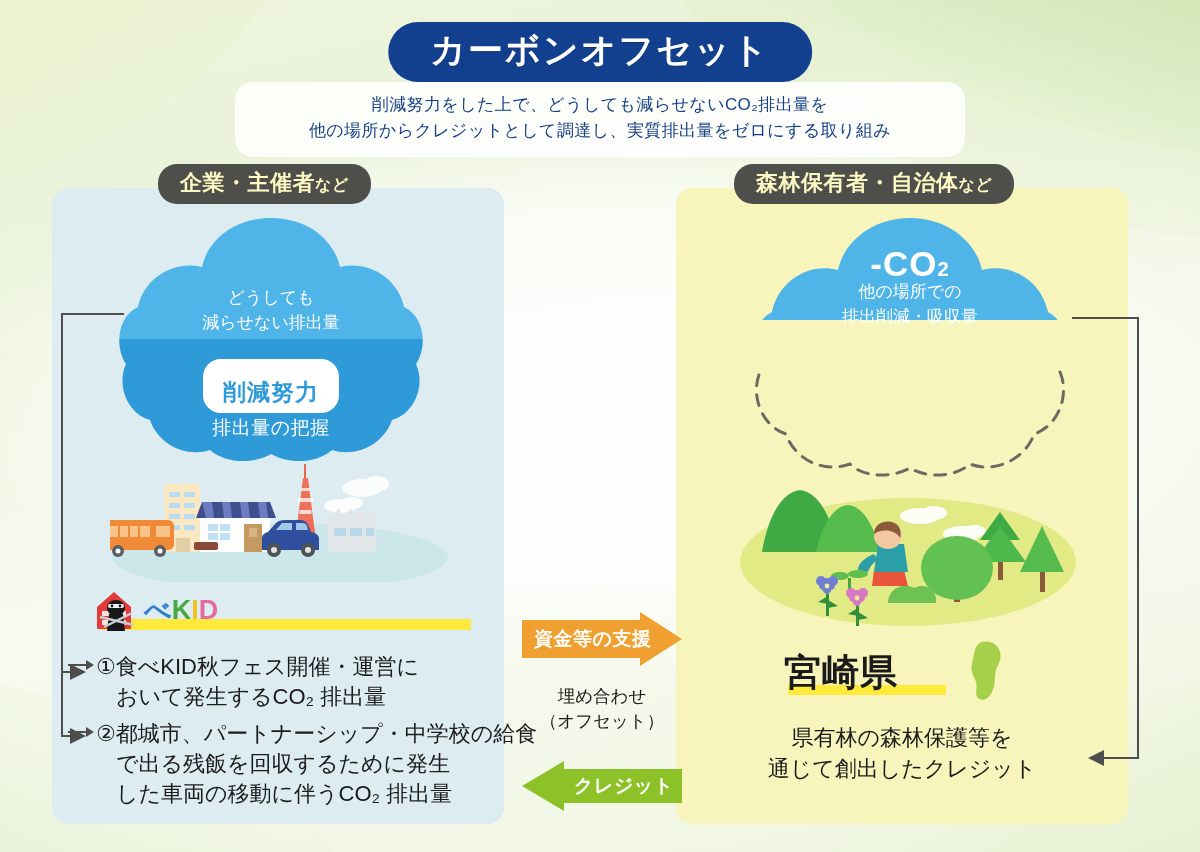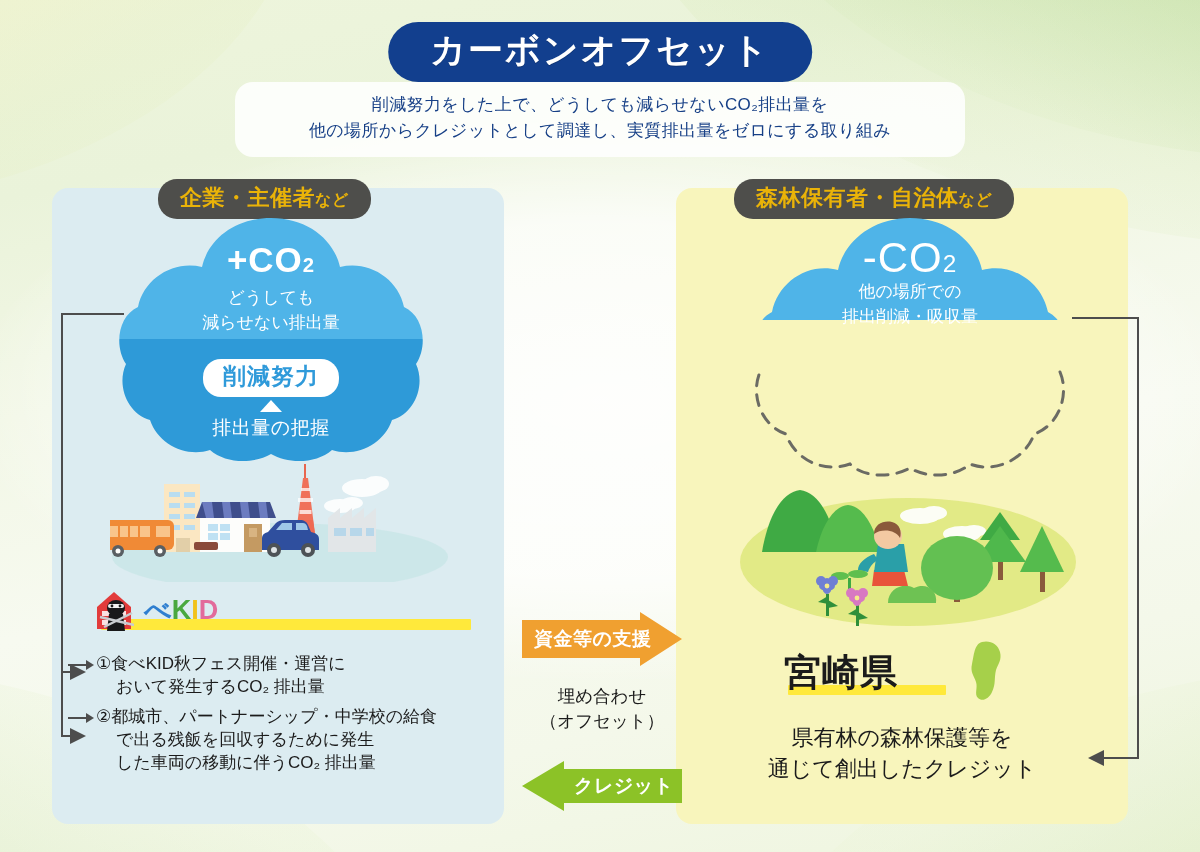--- a/index.html
+++ b/index.html
@@ -67,47 +67,47 @@
     color: #163f86; font-size: 17px; line-height: 1.55; letter-spacing: .4px;
     white-space: nowrap;
   }
 
   
   .panel { position: absolute; border-radius: 16px; }
   #panel-left  { left: 52px;  top: 188px; width: 452px; height: 636px; background: #dcecf1; }
   #panel-right { left: 676px; top: 188px; width: 452px; height: 636px; background: #f8f5bc; }
 
   .panel-header {
-    position: absolute; top: 179px;
-    background: #4e4e4b; color: #eab308;
+    position: absolute; top: 164px;
+    background: #4e4e4b; color: #fef9c3;
     border-radius: 19px; padding: 5px 22px 7px;
     font-size: 22px; font-weight: bold; white-space: nowrap;
     letter-spacing: .5px; line-height: 1.25;
   }
   .panel-header .suffix { font-size: 16px; font-weight: bold; }
   #header-left  { left: 158px; }
   #header-right { left: 734px; }
 
   
   .cloud-wrap { position: absolute; }
   #cloud-left  { left: 116px; top: 212px; width: 310px; height: 250px; }
   #cloud-right { left: 750px; top: 212px; width: 320px; height: 270px; }
   .cloud-wrap svg { display:block; width:100%; height:100%; }
 
   .cloud-text { position: absolute; width: 100%; text-align: center; color: #fff; }
   #cl-co2 { top: 28px;  font-size: 35px; font-weight: bold; letter-spacing: 1px; }
   #cl-co2 sub, #cr-co2 sub { font-size: .58em; vertical-align: baseline; }
   #cl-sub { top: 74px;  font-size: 17px; line-height: 1.45; }
-  #cr-co2 { top: 22px;  font-size: 42px; font-weight: normal; letter-spacing: 1px; }
+  #cr-co2 { top: 32px;  font-size: 35px; font-weight: bold; letter-spacing: 1px; }
   #cr-sub { top: 68px;  font-size: 17px; line-height: 1.45; }
 
   #effort-pill {
     position: absolute; left: 50%; top: 147px; transform: translateX(-50%);
     background: #fff; color: #2f9ada;
-    border-radius: 18px; padding: 2px 20px 5px;
+    border-radius: 18px; padding: 18px 20px 5px;
     font-size: 23px; font-weight: bold; white-space: nowrap; letter-spacing: 1px;
   }
   #effort-tri {
     position: absolute; left: 50%; top: 188px; transform: translateX(-50%);
     width: 0; height: 0;
     border-left: 11px solid transparent; border-right: 11px solid transparent;
     border-bottom: 12px solid #fff;
   }
   #effort-cap {
     position: absolute; left: 50%; top: 203px; transform: translateX(-50%);
@@ -144,21 +144,21 @@
   .b-arrow {
     position: absolute; left: -28px; top: 8px; width: 26px; height: 10px;
   }
   .b-arrow::before {
     content:""; position:absolute; left:0; top:4px; width:19px; height:2px; background:#4d4d4d;
   }
   .b-arrow::after {
     content:""; position:absolute; right:0; top:0; width:0; height:0;
     border-top:5px solid transparent; border-bottom:5px solid transparent; border-left:8px solid #4d4d4d;
   }
-  .b-text { color: #1b1b1b; font-size: 17px; line-height: 1.36; }
+  .b-text { color: #1b1b1b; font-size: 22px; line-height: 1.36; }
   .b-text .ln { white-space: nowrap; display: block; }
   .b-text .ln.ind { padding-left: 20px; }
 
   
   #arrow-fund {
     position: absolute; left: 522px; top: 612px; width: 160px; height: 54px;
   }
   #arrow-credit {
     position: absolute; left: 522px; top: 761px; width: 160px; height: 50px;
   }
@@ -250,21 +250,20 @@
                    C200,252 172,252 155,242 C138,252 110,252 94,238
                    C70,246 42,232 34,208 C12,202 0,174 10,152
                    C-2,134 2,104 22,95 C28,66 58,48 86,55 C92,28 118,6 155,6 Z"></path>
         </clipPath>
       </defs>
       <g clip-path="url(#clipL)">
         <rect x="0" y="0" width="310" height="127" fill="#4fb4e8"></rect>
         <rect x="0" y="127" width="310" height="123" fill="#2e9ad8"></rect>
       </g>
     </svg>
-    <div class="cloud-text" id="cl-co2"><span>+CO</span><sub>2</sub></div>
     <div class="cloud-text" id="cl-sub">
       <div>どうしても</div>
       <div>減らせない排出量</div>
     </div>
     <div id="effort-pill">削減努力</div>
     <div id="effort-tri"></div>
     <div id="effort-cap">排出量の把握</div>
   </div>
 
   <div id="city-illus">

